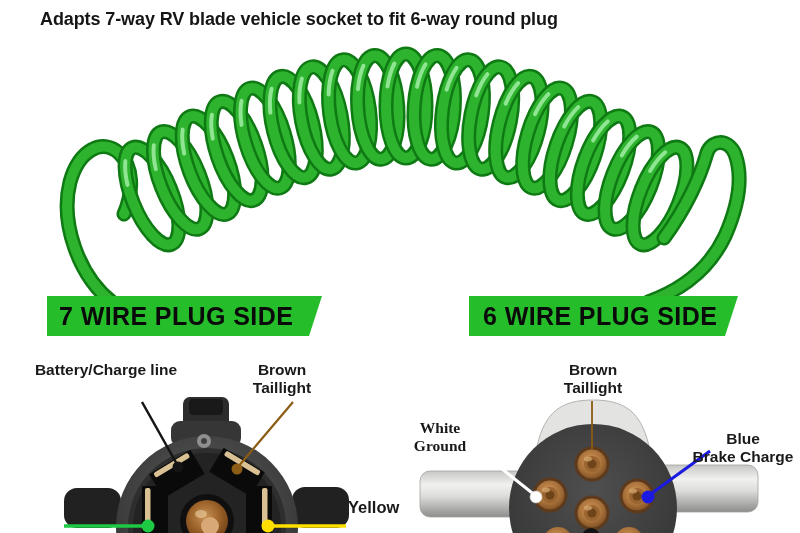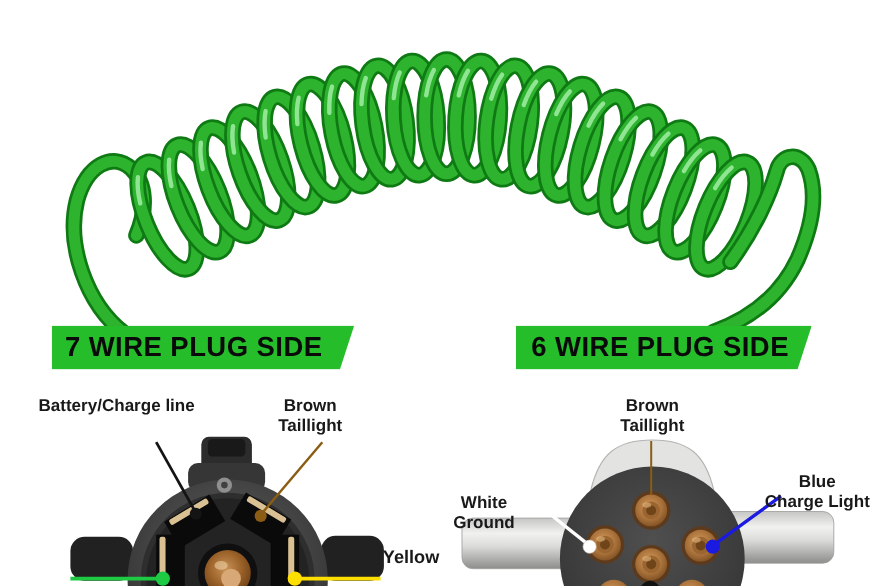--- a/index.html
+++ b/index.html
@@ -6,34 +6,35 @@
   body{font-family:"Liberation Sans",sans-serif;}
   .stage{position:relative;width:800px;height:533px;background:#ffffff;overflow:hidden;}
   .title{position:absolute;left:40px;top:9px;font-size:18px;font-weight:bold;color:#151515;letter-spacing:-.1px;white-space:nowrap;z-index:5;}
   .banner{position:absolute;top:296px;height:40px;z-index:3;color:#0a0a0a;font-weight:bold;font-size:25px;line-height:40px;letter-spacing:.4px;white-space:nowrap;box-sizing:border-box;background:#26bd2b;clip-path:polygon(0 0,100% 0,calc(100% - 13px) 100%,0 100%);}
   #banner-left{left:47px;width:275px;padding-left:12px;}
   #banner-right{left:469px;width:269px;padding-left:14px;}
   .lbl{position:absolute;z-index:4;text-align:center;font-weight:bold;font-size:15.5px;line-height:18px;color:#191919;}
   #lbl-battery{left:21px;top:361px;width:170px;}
   #lbl-tail7{left:227px;top:361px;width:110px;}
   #lbl-tail6{left:538px;top:361px;width:110px;}
-  #lbl-white{left:398px;top:449px;width:84px;}
+  #lbl-white{left:398px;top:419px;width:84px;font-family:Liberation Serif, serif;}
   #lbl-blue{left:688px;top:430px;width:110px;}
   #lbl-green{left:20px;top:514px;width:70px;text-align:left;font-size:16.5px;margin-top:48px;}
   #lbl-yellow{left:348px;top:498px;width:70px;text-align:left;font-size:16.5px;}
   svg{position:absolute;pointer-events:none;}
   #coil{left:0;top:0;z-index:1;}
   #d7{left:0;top:390px;z-index:2;}
   #d6{left:400px;top:395px;z-index:2;}
 </style>
 </head>
 <body>
 
 <div class="stage">
 
+  <div class="title">Adapts 7-way RV blade vehicle socket to fit 6-way round plug</div>
 
   <svg id="coil" width="800" height="345" viewBox="0 0 800 345">
       <path d="M113,303 C78,276 60,222 70,182 C79,150 102,138 119,153 C133,166 134,191 124,214" fill="none" stroke="#0f7a14" stroke-width="15" stroke-linecap="round"></path>
       <path d="M113,303 C78,276 60,222 70,182 C79,150 102,138 119,153 C133,166 134,191 124,214" fill="none" stroke="#2db32d" stroke-width="10" stroke-linecap="round"></path>
       <g transform="translate(152 196) rotate(-22)">
         <ellipse rx="20" ry="52" fill="none" stroke="#0f7a14" stroke-width="15"></ellipse>
         <ellipse rx="20" ry="52" fill="none" stroke="#2db32d" stroke-width="10"></ellipse>
         <ellipse rx="20" ry="52" fill="none" stroke="#a2eda6" stroke-width="4" stroke-dasharray="24 400" stroke-dashoffset="-138" stroke-linecap="round" opacity="0.85"></ellipse>
       </g>
       <g transform="translate(180.22222222222223 180.37166400997626) rotate(-21.665770566268577)">
@@ -272,16 +273,16 @@
   <div class="lbl" id="lbl-tail6">
     <div>Brown</div>
     <div>Taillight</div>
   </div>
   <div class="lbl" id="lbl-white">
     <div>White</div>
     <div>Ground</div>
   </div>
   <div class="lbl" id="lbl-blue">
     <div>Blue</div>
-    <div>Charge Light</div>
+    <div>Brake Charge</div>
   </div>
 
 </div>
 
 </body></html>

